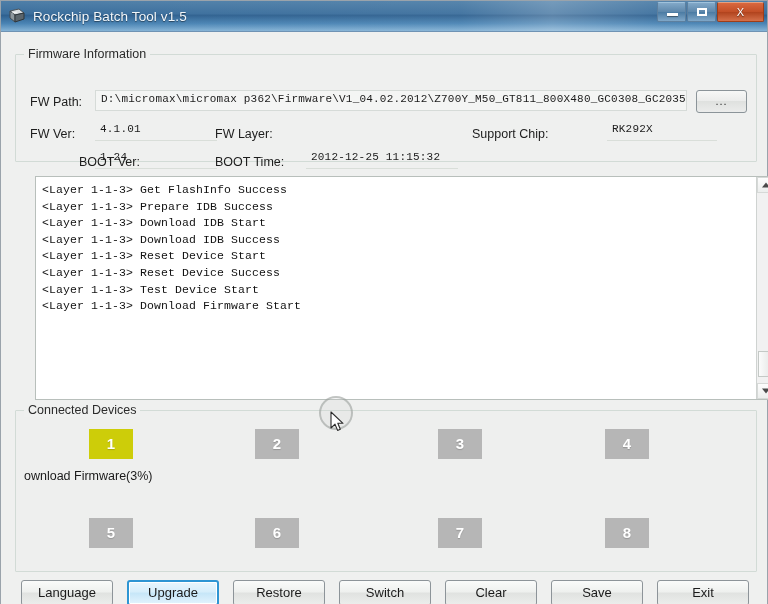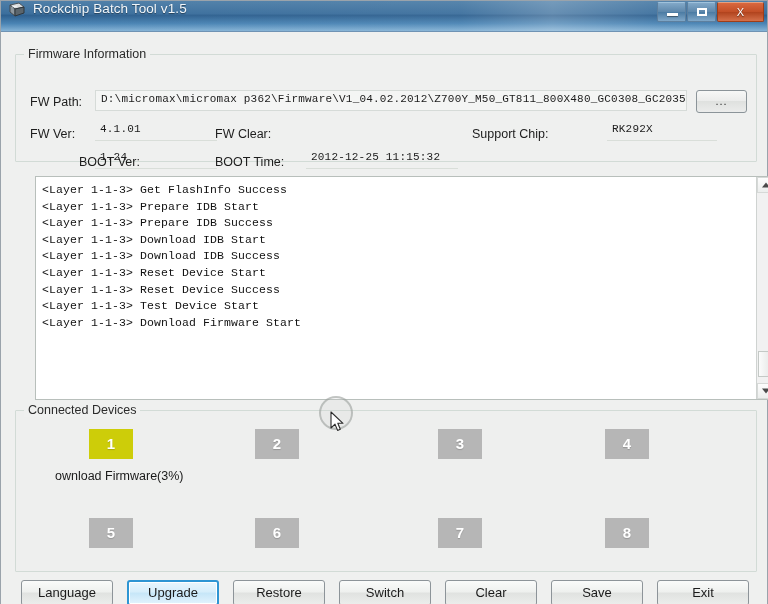--- a/index.html
+++ b/index.html
@@ -24,20 +24,21 @@
     border: 1px solid #9aa3ab;
   }
 
   
   #titlebar {
     position: relative;
     height: 30px;
     background: linear-gradient(to bottom, #4f7fa8 0%, #3c6f9d 42%, #2f6190 48%, #4a84b4 75%, #85b3d6 100%);
     border-bottom: 1px solid #6f93b4;
     display: flex;
+    align-items: center;
     overflow: hidden;
   }
   #titlebar::after {
     content: "";
     position: absolute;
     left: 0; right: 0; top: 0; bottom: 0;
     background: linear-gradient(to right, rgba(255,255,255,0.00) 0%, rgba(255,255,255,0.05) 60%, rgba(255,255,255,0.22) 72%, rgba(255,255,255,0.05) 86%, rgba(255,255,255,0.0) 100%);
     pointer-events: none;
   }
   .app-icon {
@@ -372,36 +373,35 @@
     <div class="groupbox" id="fwgroup">
       <div class="group-legend">Firmware Information</div>
 
       <div class="fw-label" style="left:14px; top:40px;">FW Path:</div>
       <div class="fw-field" style="left:79px; top:35px; width:592px; height:21px;">D:\micromax\micromax p362\Firmware\V1_04.02.2012\Z700Y_M50_GT811_800X480_GC0308_GC2035@P3</div>
       <div id="browse-btn">...</div>
 
       <div class="fw-label" style="left:14px; top:72px;">FW Ver:</div>
       <div class="fw-field underline-only" style="left:79px; top:66px; width:122px; height:20px;">4.1.01</div>
 
-      <div class="fw-label" style="left:199px; top:72px;">FW Clear:</div>
+      <div class="fw-label" style="left:199px; top:72px;">FW Layer:</div>
 
       <div class="fw-label" style="left:456px; top:72px;">Support Chip:</div>
       <div class="fw-field underline-only" style="left:591px; top:66px; width:110px; height:20px;">RK292X</div>
 
       <div class="fw-label" style="left:30px; top:100px;margin-left:33px;">BOOT Ver:</div>
       <div class="fw-field underline-only" style="left:79px; top:94px; width:122px; height:20px;">1.24</div>
 
       <div class="fw-label" style="left:199px; top:100px;">BOOT Time:</div>
       <div class="fw-field underline-only" style="left:290px; top:94px; width:152px; height:20px;">2012-12-25 11:15:32</div>
     </div>
 
     <div id="logwrap">
       <div id="loglist">
           <div class="logline">&lt;Layer 1-1-3&gt; Get FlashInfo Success</div>
-          <div class="logline">&lt;Layer 1-1-3&gt; Prepare IDB Start</div>
           <div class="logline">&lt;Layer 1-1-3&gt; Prepare IDB Success</div>
           <div class="logline">&lt;Layer 1-1-3&gt; Download IDB Start</div>
           <div class="logline">&lt;Layer 1-1-3&gt; Download IDB Success</div>
           <div class="logline">&lt;Layer 1-1-3&gt; Reset Device Start</div>
           <div class="logline">&lt;Layer 1-1-3&gt; Reset Device Success</div>
           <div class="logline">&lt;Layer 1-1-3&gt; Test Device Start</div>
           <div class="logline">&lt;Layer 1-1-3&gt; Download Firmware Start</div>
         </div>
       <div id="logscroll">
         <div class="sb-arrow up">
@@ -415,21 +415,21 @@
     </div>
 
     <div class="groupbox" id="devgroup">
       <div class="group-legend">Connected Devices</div>
 
       <div class="dev-box active" style="left: 73px; top: 18px; background: rgb(205, 205, 9);">1</div>
       <div class="dev-box" style="left: 239px; top: 18px; background: rgb(182, 182, 182);">2</div>
       <div class="dev-box" style="left: 422px; top: 18px; background: rgb(182, 182, 182);">3</div>
       <div class="dev-box" style="left: 589px; top: 18px; background: rgb(182, 182, 182);">4</div>
 
-      <div class="dev-status" style="left:39px; top:58px;text-align:center;">ownload Firmware(3%)</div>
+      <div class="dev-status" style="left:8px; top:58px;text-align:center;">ownload Firmware(3%)</div>
 
       <div class="dev-box" style="left: 73px; top: 107px; background: rgb(182, 182, 182);">5</div>
       <div class="dev-box" style="left: 239px; top: 107px; background: rgb(182, 182, 182);">6</div>
       <div class="dev-box" style="left: 422px; top: 107px; background: rgb(182, 182, 182);">7</div>
       <div class="dev-box" style="left: 589px; top: 107px; background: rgb(182, 182, 182);">8</div>
     </div>
 
     <div id="buttonbar">
       <div class="btn" style="left:20px;">Language</div>
       <div class="btn focused" style="left:126px;">Upgrade</div>

